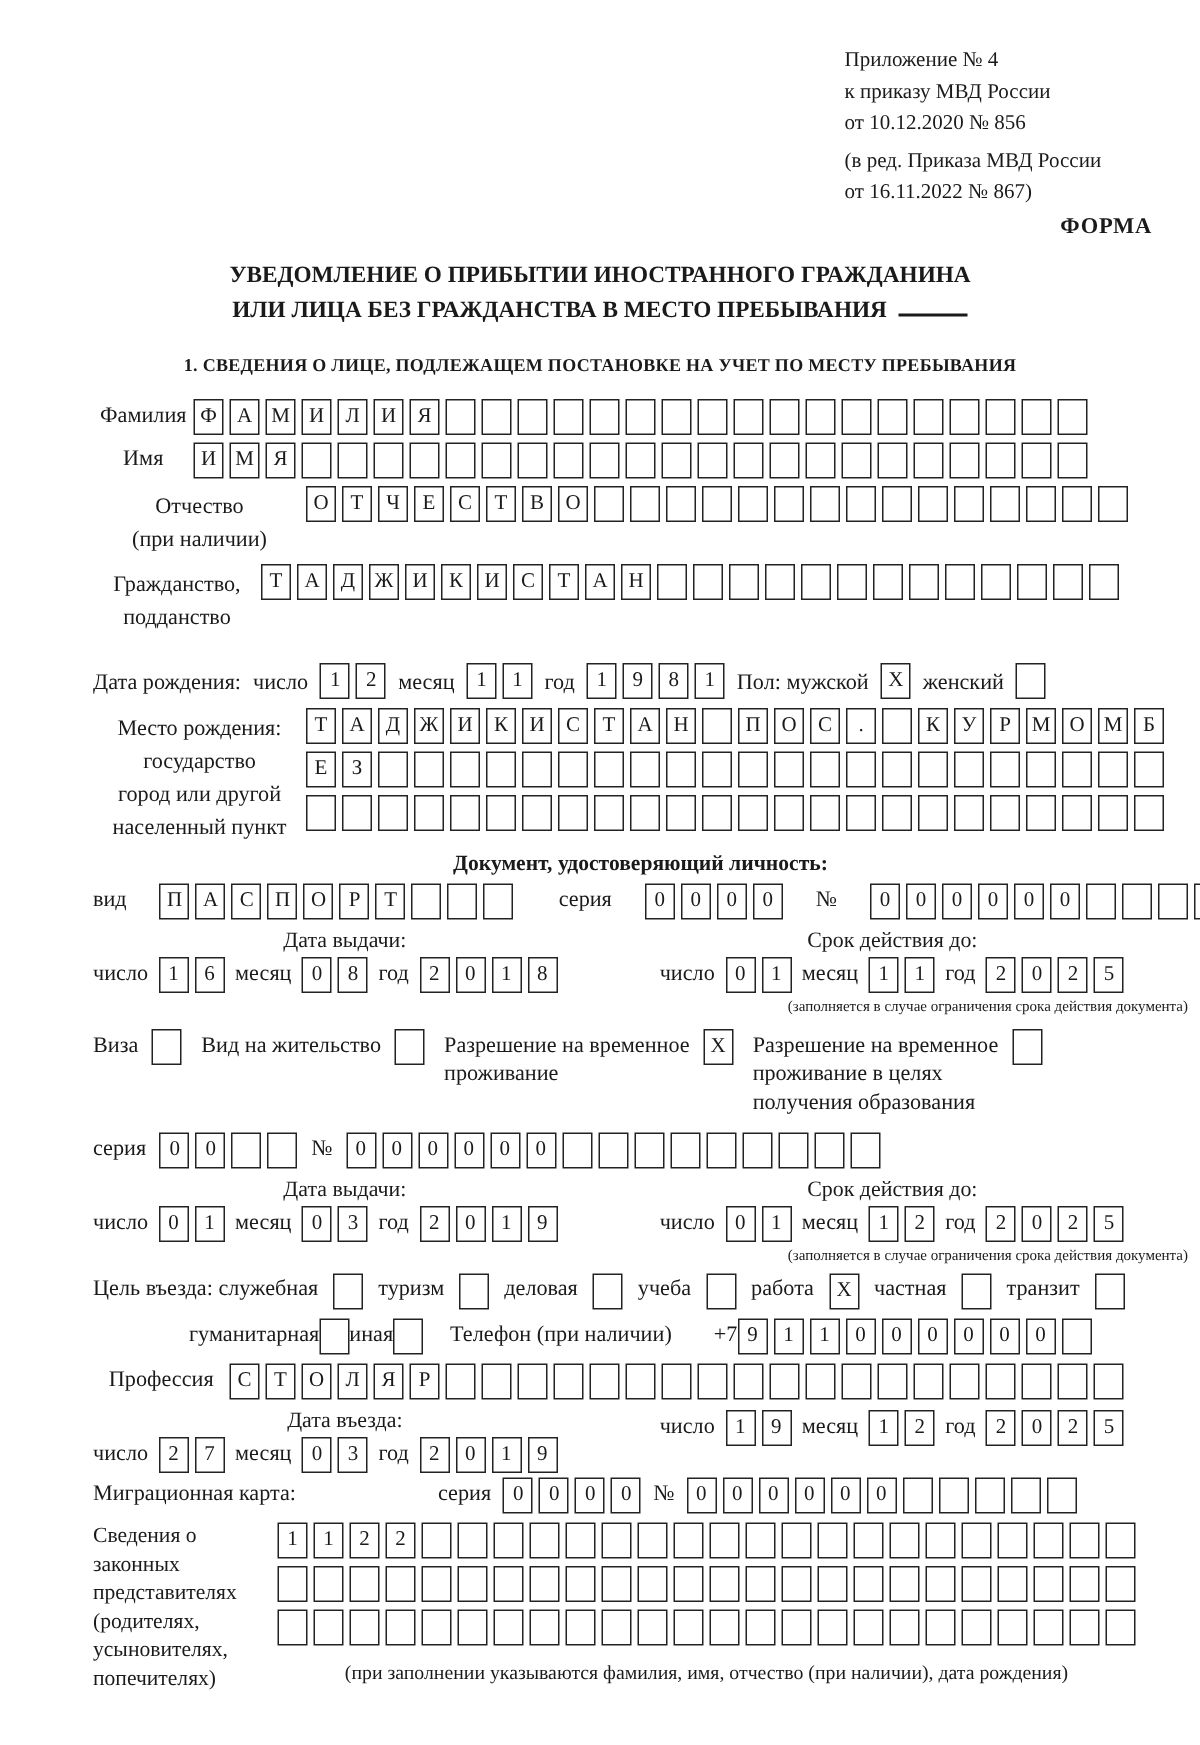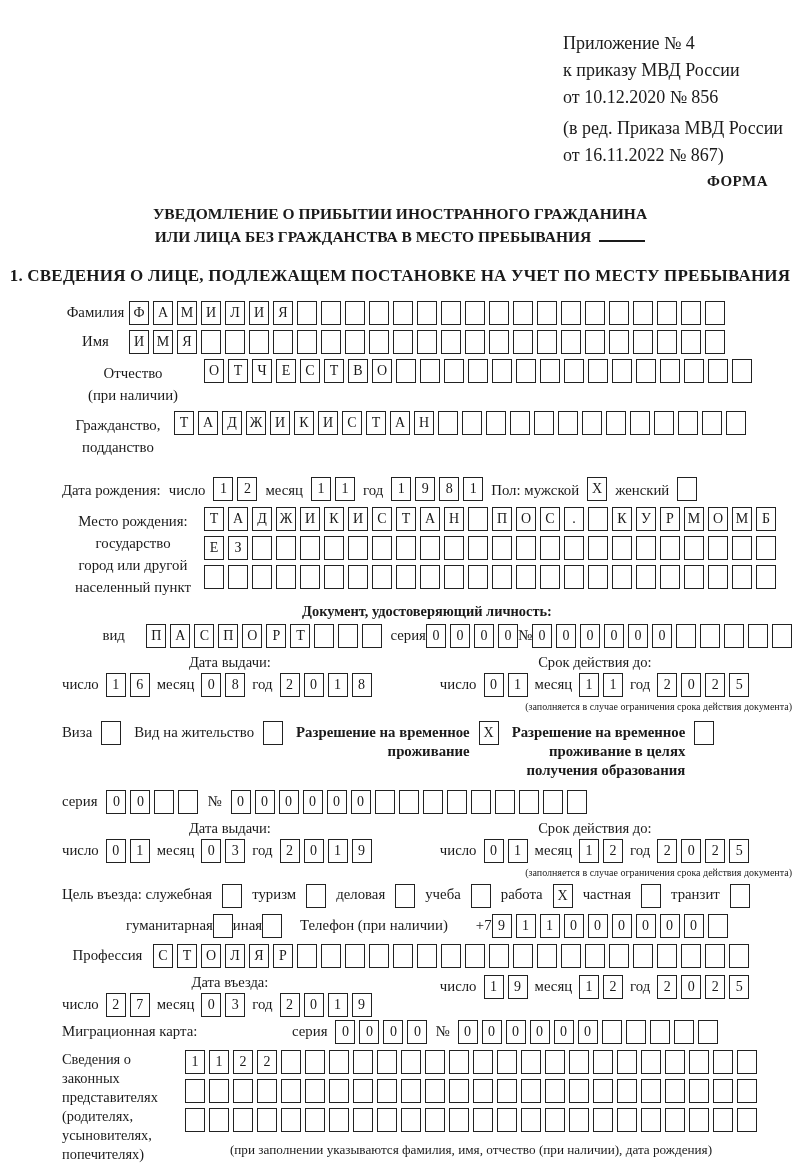--- a/index.html
+++ b/index.html
@@ -5,28 +5,28 @@
   * { margin: 0; padding: 0; box-sizing: border-box; }
   html, body { background: #ffffff; }
   body {
     width: 800px; height: 1163px;
     font-family: "Liberation Serif", "DejaVu Serif", serif;
     color: #1a1a1a; font-size: 14.8px; overflow: hidden;
   }
   .page { width: 800px; height: 1163px; padding-top: 30px; position: relative; }
 
   
-  .hdr-block { margin-left: 563px; font-size: 18px; line-height: 1.5; }
+  .hdr-block { margin-left: 563px; font-size: 14px; line-height: 1.5; }
   .hdr-block .rev { margin-top: 4px; }
   .forma { text-align: right; padding-right: 32px; font-weight: bold; font-size: 15px; margin-top: 4px; letter-spacing: .5px; }
 
   .title { text-align: center; font-weight: bold; font-size: 15.5px; line-height: 1.5; margin-top: 12px; }
   .blank-line { display: inline-block; width: 46px; border-bottom: 2px solid #1a1a1a; height: 12px; margin-left: 8px; }
 
-  .sec-heading { text-align: center; font-weight: bold; font-size: 17px; margin-top: 17px; margin-bottom: 15px; letter-spacing: .2px; }
+  .sec-heading { text-align: center; font-weight: bold; font-size: 12px; margin-top: 17px; margin-bottom: 15px; letter-spacing: .2px; }
 
   .form-body { padding-left: 62px; padding-right: 8px; }
 
   
   .cells { display: inline-flex; gap: 4px; flex-wrap: nowrap; vertical-align: middle; }
   .cell {
     display: inline-flex; align-items: center; justify-content: center;
     width: 20px; height: 24px; border: 1.8px solid #222;
     font-size: 14px; font-family: "Liberation Serif", serif; flex: none; background: #fff;
   }
@@ -53,21 +53,21 @@
   .date-line { display: flex; align-items: flex-start; gap: 7px; margin-top: 2px; }
   .date-line .inline-lbl { padding-top: 3px; }
   .date-note { text-align: right; font-size: 10px; line-height: 16px; margin-top: 2px; white-space: nowrap; }
 
   .intro { line-height: 1.55; margin-bottom: 4px; }
 
   
   .opts { display: flex; align-items: flex-start; gap: 13px; margin: 6px 0 10px; }
   .opt { display: flex; align-items: flex-start; gap: 9px; }
   .opt-label { line-height: 19px; padding-top: 2px; }
-  .opt-label.center { text-align: right; font-weight: bold; }
+  .opt-label.center { text-align: left; }
 
   
   .purpose-line { display: flex; align-items: flex-start; gap: 10px; margin-bottom: 6px; flex-wrap: nowrap; }
   .purpose-line .inline-lbl { padding-top: 2px; }
   .purpose-line2 { display: flex; align-items: flex-start; gap: 0; margin-bottom: 6px; padding-left: 64px; }
 
   .mig-row { display: flex; align-items: flex-start; gap: 8px; margin-bottom: 6px; }
   .mig-row .lbl-mig { width: 222px; flex: none; padding-top: 3px; }
 
   .reps { display: flex; margin-top: 2px; }
@@ -339,21 +339,21 @@
             <span class="cell"></span>
             <span class="cell"></span>
             <span class="cell"></span>
             <span class="cell"></span>
             <span class="cell"></span>
           </span>
       </span>
     </div>
 
     <div class="doc-heading">Документ, удостоверяющий личность:</div>
-    <div class="row" style="gap:0;justify-content:flex-end;">
+    <div class="row" style="gap:22px;">
       <span class="inline-lbl" style="width:44px;">вид</span>
       <span class="cells">
           <span class="cell">П</span>
           <span class="cell">А</span>
           <span class="cell">С</span>
           <span class="cell">П</span>
           <span class="cell">О</span>
           <span class="cell">Р</span>
           <span class="cell">Т</span>
           <span class="cell"></span>

